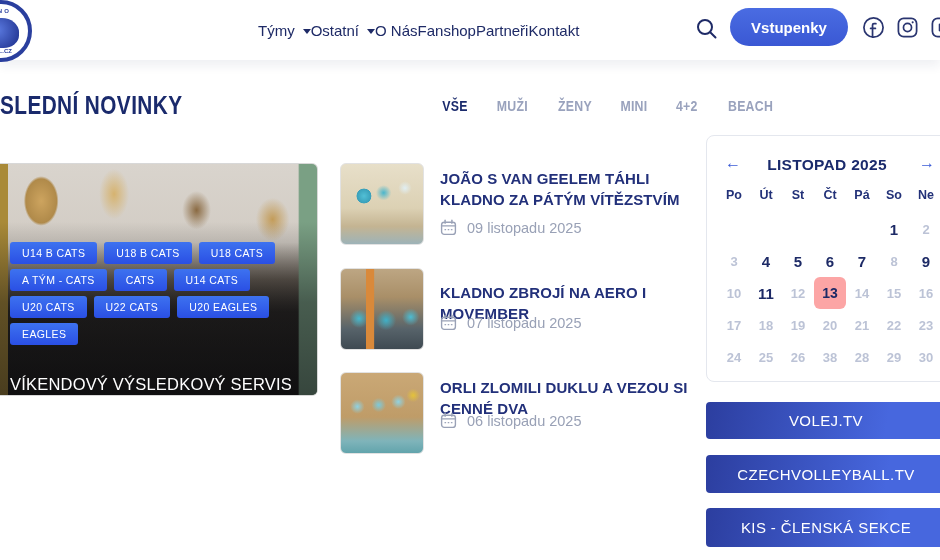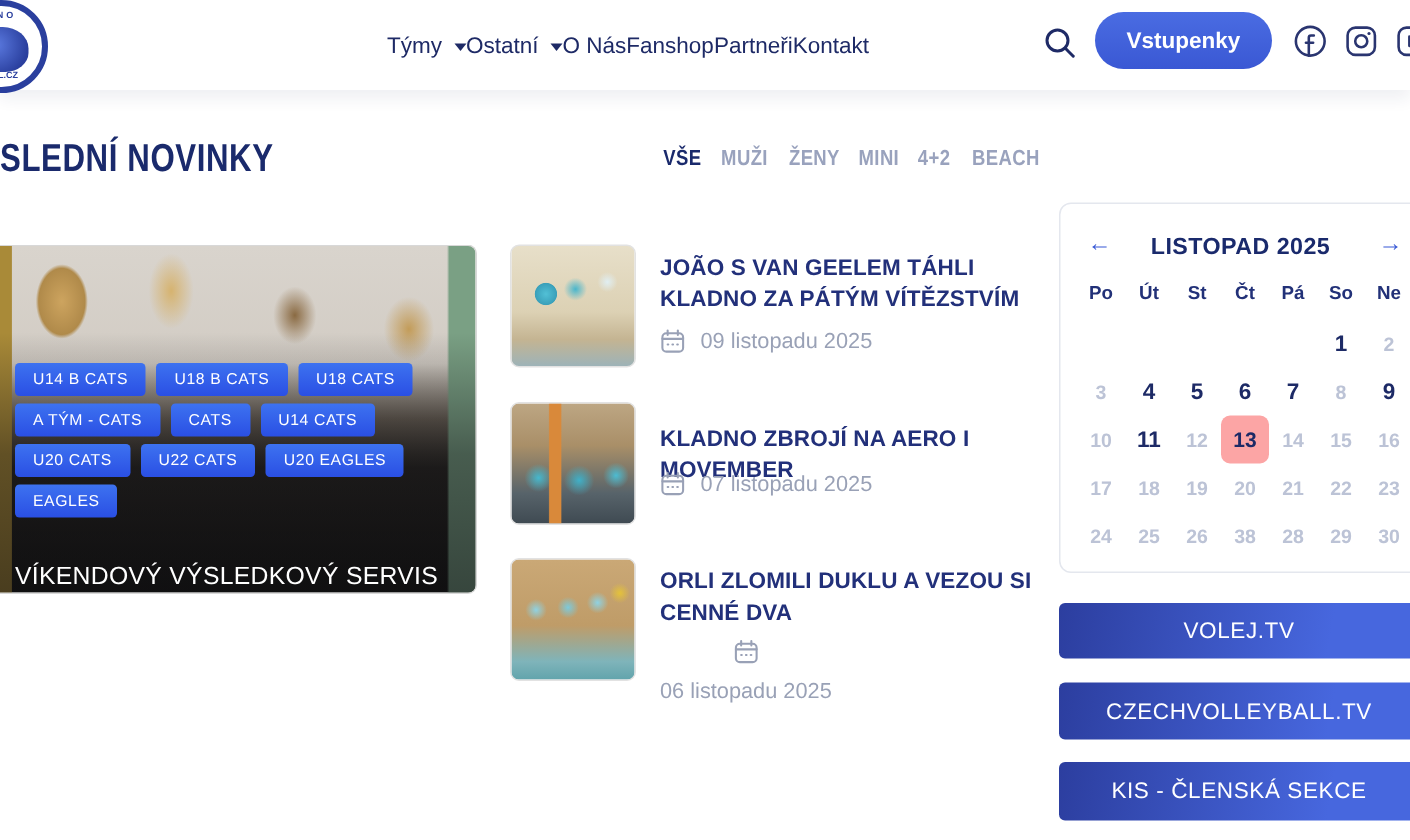--- a/index.html
+++ b/index.html
@@ -66,21 +66,21 @@
   .soc { width:23px; height:23px; cursor:pointer; color:#2a3570; }
   
   .news-title {
     position:absolute; left:0px; top:90px;
     font-size:26px; font-weight:bold; color:#1a2a6c;
     letter-spacing:0.5px; white-space:nowrap;
     transform:scaleX(0.80); transform-origin:left center;
   }
   .filters {
     position:absolute; left:440px; top:98px;
-    display:flex; gap:8px; align-items:baseline;
+    display:flex; gap:24px; align-items:baseline;
   }
   .filter {
     display:inline-block; font-size:14.5px; font-weight:bold;
     color:#99a2bd; cursor:pointer; letter-spacing:0.3px;
     transform:scaleX(0.85); transform-origin:center;
     white-space:nowrap;
   }
   .filter.active { color:#1a2a6c; }
   
   .featured {
@@ -162,21 +162,21 @@
     line-height:21px; letter-spacing:0.1px;
   }
   .article.a1 .article-title { top:14px; }
   .article-date {
     position:absolute; left:100px;
     display:flex; align-items:center; gap:10px;
     color:#99a1b6; font-size:14.5px;
   }
   .article.a0 .article-date { top:56px; }
   .article.a1 .article-date { top:46px; }
-  .article.a2 .article-date { top:54px;flex-direction:column; }
+  .article.a2 .article-date { top:40px; }
   
   .calendar {
     position:absolute; left:706px; top:135px; width:254px; height:247px;
     background:#ffffff; border:1px solid #e4e7ee; border-radius:8px;
   }
   .cal-head {
     position:absolute; left:0; top:18px; width:240px; height:22px;
   }
   .cal-arrow {
     position:absolute; top:0; font-size:16px; color:#3b5bd6;

